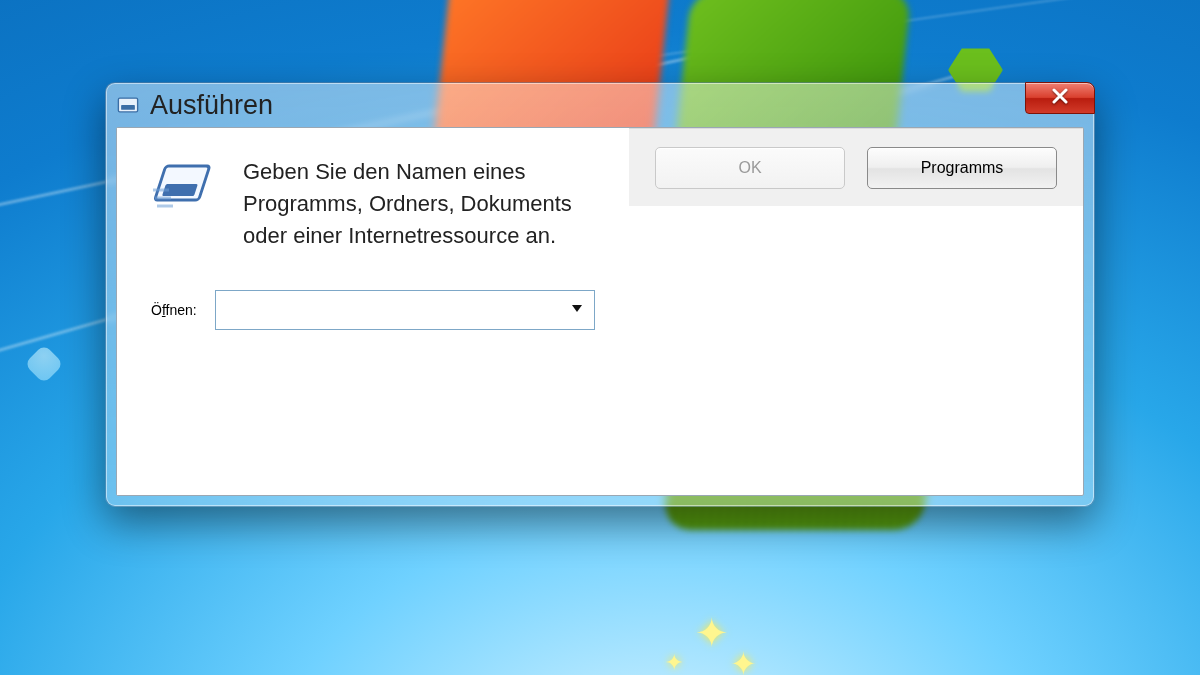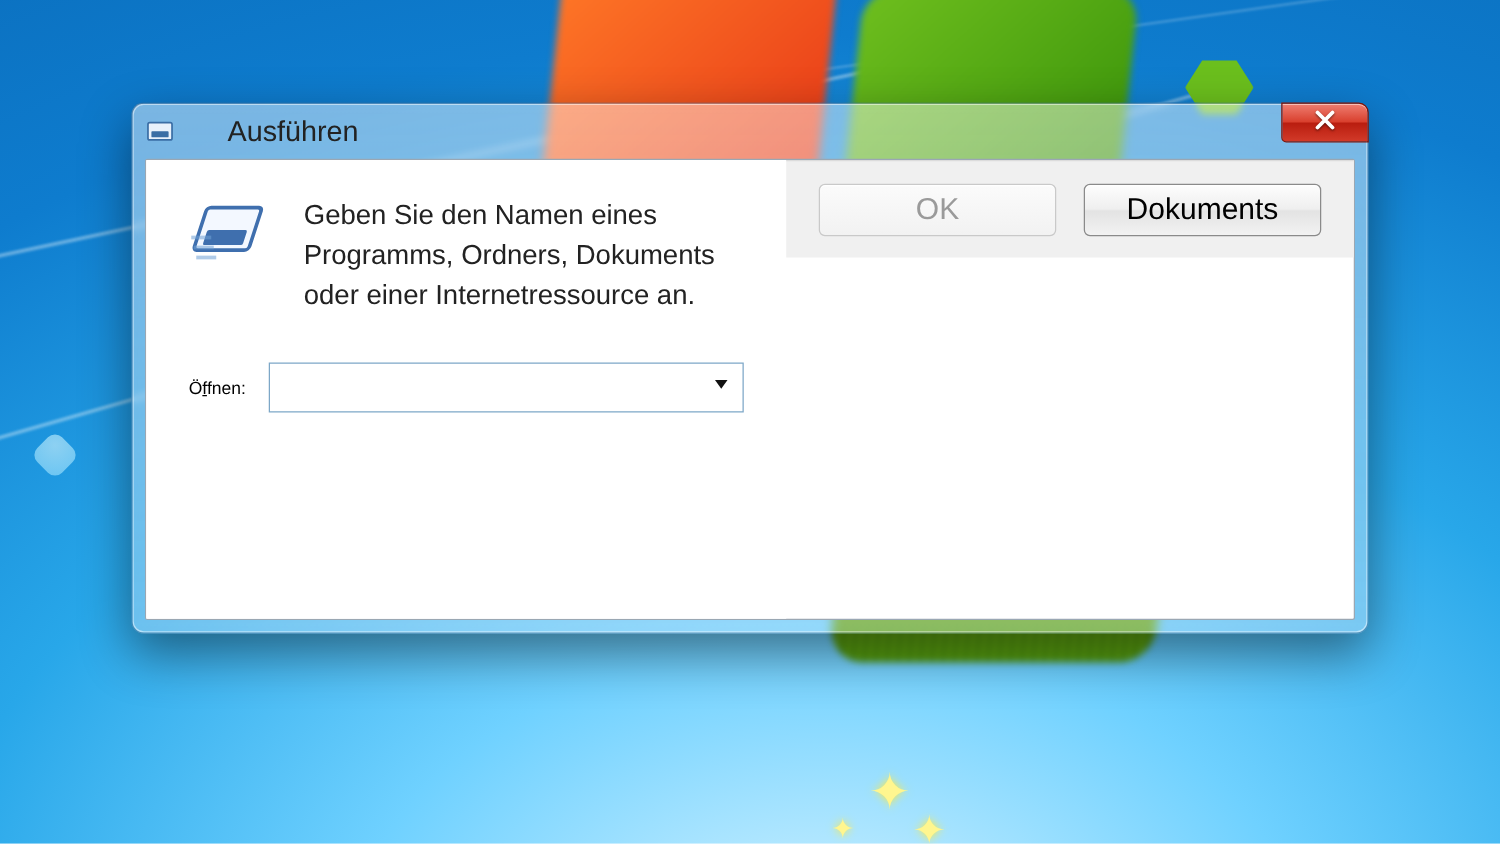--- a/index.html
+++ b/index.html
@@ -62,21 +62,21 @@
       border-radius: 10px;
       background: linear-gradient(180deg, rgba(255,255,255,.45), rgba(220,232,244,.35));
       border: 1px solid rgba(0,40,80,.35);
       box-shadow: 0 16px 40px rgba(0,0,0,.45), inset 0 0 0 1px rgba(255,255,255,.5);
       backdrop-filter: blur(3px);
     }
     .titlebar {
       position: relative; height: 44px; display:flex; align-items:center; padding: 0 10px;
     }
     .titlebar .ticon { width:24px; height:24px; margin-right:10px; display:flex; align-items:center; justify-content:center; }
-    .titlebar .ttext { font-size: 23px; color:#222;margin-left:32px; }
+    .titlebar .ttext { font-size: 27px; color:#222; }
     .close-btn {
       position:absolute; right:-1px; top:-1px; width:70px; height:32px;
       border-radius: 0 8px 0 4px;
       background: linear-gradient(180deg,#ef7f72 0%, #d9402e 48%, #b91d0f 52%, #d23a29 100%);
       border:1px solid #7e1308;
       box-shadow: inset 0 1px 0 rgba(255,255,255,.5);
       display:flex; align-items:center; justify-content:center;
       color:#fff; cursor:pointer;
     }
     .close-btn svg { filter: drop-shadow(0 1px 1px rgba(0,0,0,.5)); }
@@ -107,21 +107,21 @@
     }
     .combo .dd { width:34px; height:100%; display:flex; align-items:center; justify-content:center; cursor:pointer;}
     .combo .dd svg polygon{ fill:#111; }
 
     .button-row{
       height:78px; background:#f0f0f0; border-top:1px solid #dcdcdc;
       display:flex; align-items:center; justify-content:flex-end; gap:22px; padding:0 26px;
     }
     .btn{
       min-width:190px; height:42px; padding:0 18px;
-      font-size:24px; border-radius:5px; cursor:pointer;
+      font-size:16px; border-radius:5px; cursor:pointer;
       border:1px solid #8a8a8a;
       background:linear-gradient(180deg,#fdfdfd 0%, #efefef 48%, #e3e3e3 52%, #f2f2f2 100%);
       box-shadow: inset 0 1px 0 #fff;
     }
     .btn.disabled{
       color:#9a9a9a; border-color:#c9c9c9;
       background:linear-gradient(180deg,#fbfbfb,#f2f2f2);
       cursor:default;
     }
     .ul{ text-decoration:underline; }
@@ -203,18 +203,18 @@
                   </svg>
               </span>
             </div>
           </div>
         </div>
 
       </div>
 
       <div class="button-row">
         <button class="btn disabled" disabled="">OK</button>
-        <button class="btn">Dokuments</button>
+        <button class="btn">Programms</button>
       </div>
     </div>
 
   </div>
 </div>
 
 </body></html>

